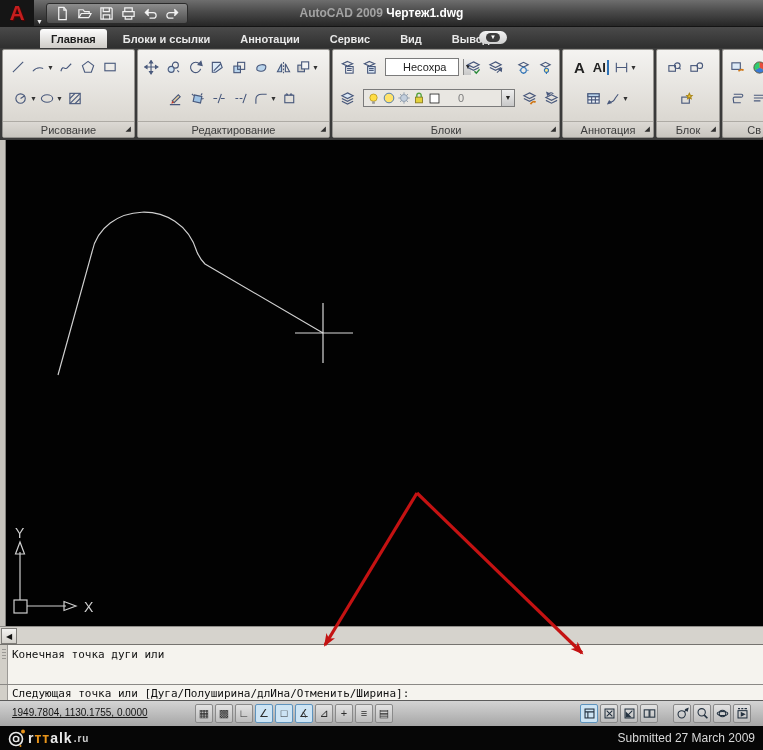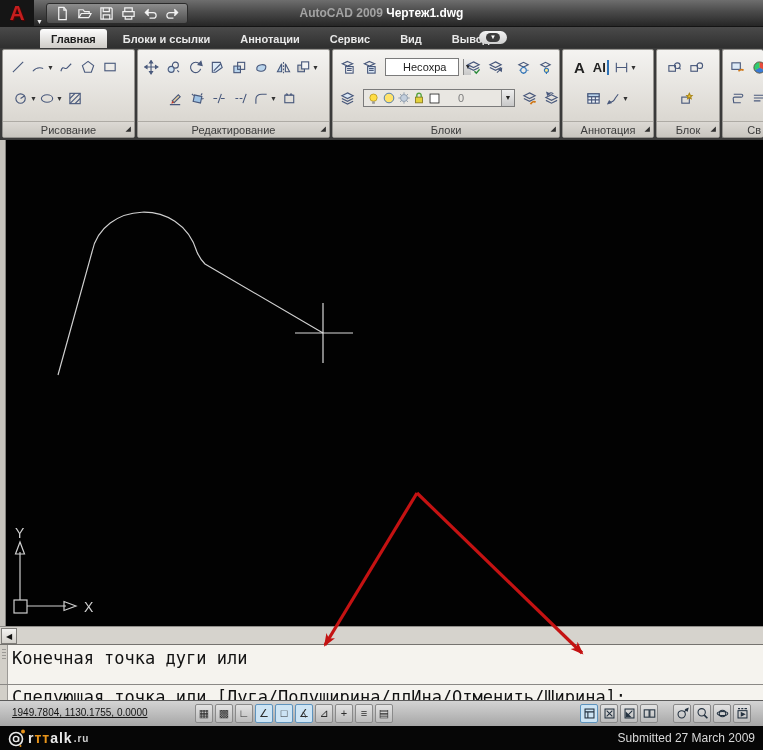--- a/index.html
+++ b/index.html
@@ -63,21 +63,21 @@
     background:#d6d3cd; border-top:1px solid #8f8d89; }
   #hscroll-left { position:absolute; left:1px; top:1px; width:16px; height:16px;
     background:linear-gradient(#f4f3f1,#d4d1cb); border:1px solid #7f7d79; text-align:center;
     font-size:8px; line-height:15px; color:#111; }
 
   
   #cmd { position:absolute; left:0; top:644px; width:763px; height:56px; background:#f5f3ee; border-top:1px solid #75736f; }
   #cmd-rail { position:absolute; left:0; top:0; bottom:0; width:8px; background:#d2cfc8; border-right:1px solid #9b9995;
     background-image:repeating-linear-gradient(#9b9995 0 1px, transparent 1px 3px); background-size:4px 12px;
     background-repeat:no-repeat; background-position:2px 4px; }
-  .cmdline { position:absolute; left:12px; font-family:"DejaVu Sans Mono", monospace; font-size:17px;
+  .cmdline { position:absolute; left:12px; font-family:"DejaVu Sans Mono", monospace; font-size:11px;
     color:#111; white-space:pre; }
   #cmd-line1 { top:3px; }
   #cmd-line2 { top:20px; }
   #cmd-sep { position:absolute; left:0; right:0; top:39px; height:1px; background:#8a8885; }
   #cmd-line3 { top:42px; }
   #cmd-emph { border-bottom:3px solid #cc1111; padding:0 1px 1px 1px; margin:0 -1px; }
 
   
   #status { position:absolute; left:0; top:700px; width:763px; height:26px;
     background:linear-gradient(#d4d4d4,#a6a6a6); border-top:1px solid #5c5c5c; }

